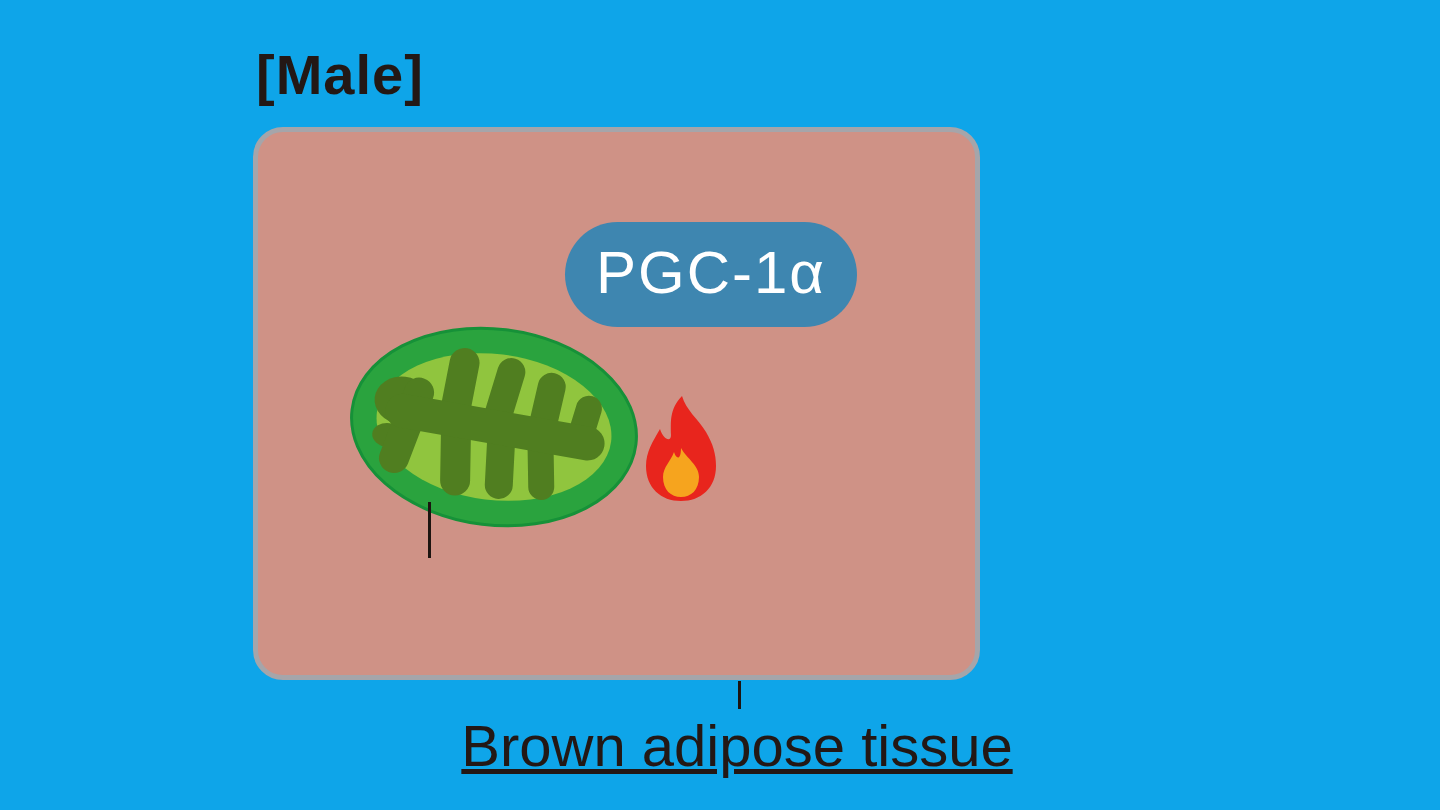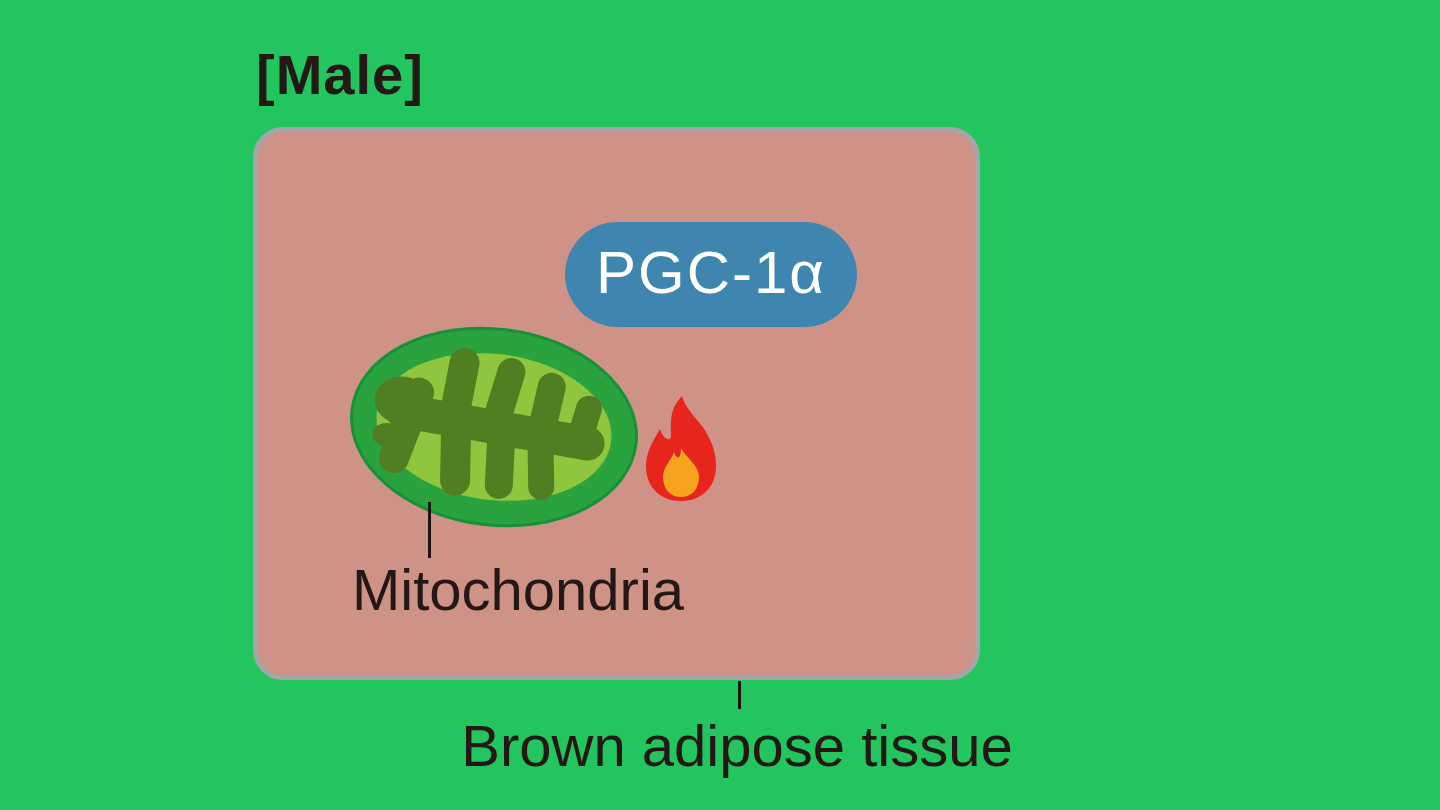--- a/index.html
+++ b/index.html
@@ -8,21 +8,21 @@
     background: #000000;
     width: 1440px;
     height: 810px;
     overflow: hidden;
     font-family: "Liberation Sans", sans-serif;
   }
   .stage {
     position: relative;
     width: 1440px;
     height: 810px;
-    background: #22c55e;
+    background: #0ea5e9;
   }
   .title {
     position: absolute;
     left: 256px;
     top: 42px;
     font-size: 56px;
     font-weight: 700;
     color: #231815;
     letter-spacing: 1px;
     white-space: nowrap;
@@ -106,20 +106,21 @@
     background: #1c1410;
   }
   .tissue-label {
     position: absolute;
     left: 737px;
     top: 712px;
     transform: translateX(-50%);
     font-size: 58px;
     color: #231815;
     white-space: nowrap;
+    text-decoration: underline;
   }
 </style>
 </head>
 <body>
 
 <div class="stage">
 
   <div class="title">[Male]</div>
 
   <div class="tissue-box">
@@ -141,21 +142,20 @@
         <rect x="142" y="92" width="28" height="80" rx="14" transform="rotate(-4 156 132)"></rect>
         <rect x="182" y="40" width="28" height="74" rx="14" transform="rotate(6 196 77)"></rect>
         <rect x="184" y="96" width="26" height="72" rx="13" transform="rotate(-8 197 132)"></rect>
         <rect x="222" y="58" width="26" height="60" rx="13" transform="rotate(10 235 88)"></rect>
         <rect x="36" y="84" width="222" height="34" rx="17" transform="rotate(3 146 101)"></rect>
       </g>
     </svg>
 
     <div class="mito-line"></div>
 
-    <div class="mito-label">Mitochondria</div>
 
     <svg class="flame" viewBox="0 0 74 106" xmlns="http://www.w3.org/2000/svg">
       <path fill="#e8251d" d="M38 0 C42 14 54 23 62 36 C69 48 72 58 72 70 C72 92 57 105 37 105 C17 105 2 92 2 70 C2 56 9 45 16 33 C19 43 27 47 27 39 C27 27 25 13 38 0 Z"></path>
       <path fill="#f6a41e" d="M37 52 C43 63 55 69 55 81 C55 94 47 101 37 101 C27 101 19 94 19 81 C19 71 27 65 30 56 C32 63 37 65 37 52 Z"></path>
     </svg>
 
 
   </div>
 
   <div class="box-line"></div>

